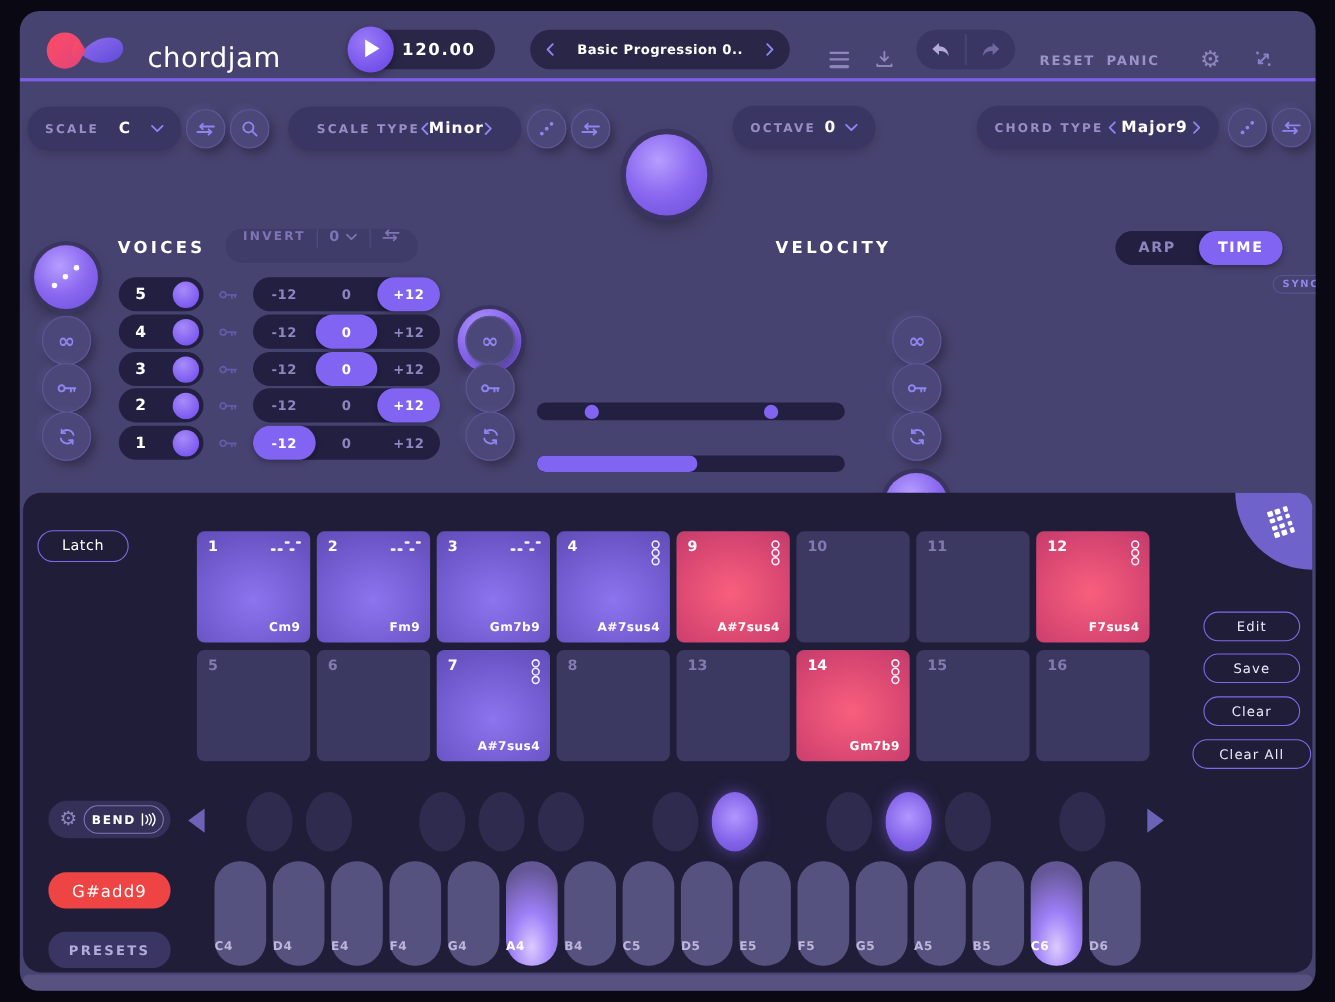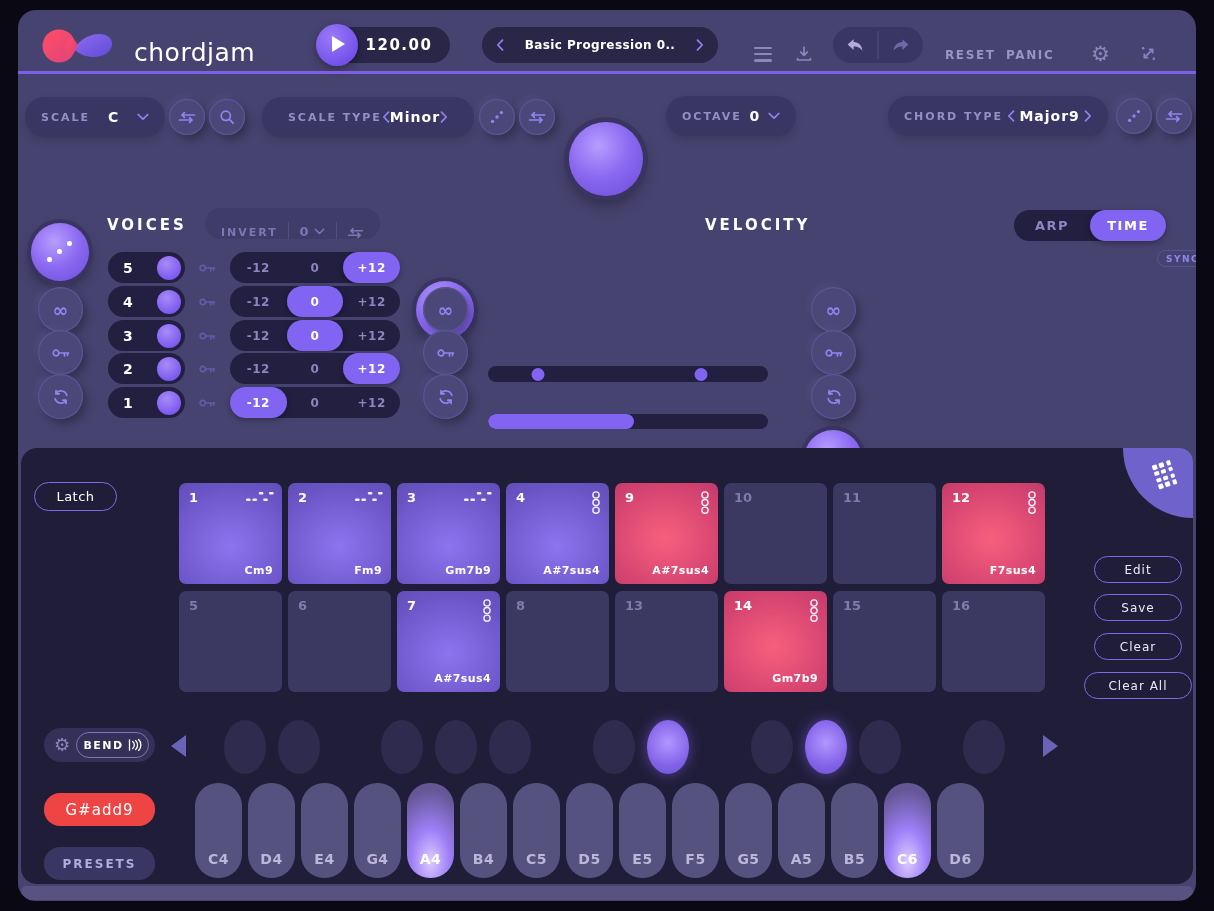--- a/index.html
+++ b/index.html
@@ -42,21 +42,21 @@
   .rbtn { border-radius:50%; background:#4b4778; box-shadow:4px 5px 9px rgba(0,0,0,.28), -3px -3px 7px rgba(170,160,255,.08), inset 0 0 0 1.2px #5b5594; display:flex; align-items:center; justify-content:center; color:#8f85f0; }
   .rbtn.sm { width:36px; height:36px; }
   .knob { border-radius:50%; background:radial-gradient(circle at 40% 32%, #b79dff 0%, #8a68f0 48%, #6a4cd8 100%); box-shadow:0 0 0 5px #393560, 0 8px 16px rgba(0,0,0,.4); }
   .knob.big { left:551px; top:112px; width:74px; height:74px; }
 
   
   .sec-title { color:#fff; font-weight:bold; font-size:15px; letter-spacing:3px; }
   .dice-knob { width:58px; height:58px; border-radius:50%; background:radial-gradient(circle at 40% 32%, #b79dff 0%, #8a68f0 50%, #6d4fdc 100%); box-shadow:0 0 0 4px #393560, 0 7px 14px rgba(0,0,0,.4); position:relative; color:#fff; }
   .dice-knob .d { position:absolute; width:4.5px; height:4.5px; border-radius:50%; background:#fff; }
   .stack-btn { width:45px; height:45px; }
-  .invert-pill { background:#403c69; border-radius:16px; height:31px; display:flex; align-items:flex-end; color:#7d76b5; }
+  .invert-pill { background:#403c69; border-radius:16px; height:31px; display:flex; align-items:flex-start; color:#7d76b5; }
   .invert-pill .vsep { width:1.2px; height:17px; background:#534d82; }
   .vrow-num { background:#221f40; border-radius:16px; height:31px; width:77px; display:flex; align-items:center; justify-content:space-between; padding:0 4px 0 15px; }
   .vrow-num .n { color:#fff; font-weight:bold; font-size:14px; }
   .vcirc { width:24px; height:24px; border-radius:50%; background:radial-gradient(circle at 40% 32%, #a78bf8, #7a58ef 75%); }
   .keyico { color:#635ba8; }
   .seg { background:#221f40; border-radius:16px; height:31px; width:170px; display:flex; }
   .seg .opt { flex:1; display:flex; align-items:center; justify-content:center; color:#8c85bf; font-weight:bold; font-size:12px; letter-spacing:.5px; border-radius:16px; }
   .seg[data-selected="0"] .o0, .seg[data-selected="1"] .o1, .seg[data-selected="2"] .o2 { background:#8165f2; color:#fff; box-shadow:0 2px 6px rgba(0,0,0,.3); }
   .slider { background:#221f40; border-radius:9px; height:16px; position:relative; }
   .slider .dot { position:absolute; top:1.5px; width:13px; height:13px; border-radius:50%; background:#8165f2; transform:translateX(-50%); margin-left:6px; }
@@ -92,21 +92,21 @@
   .bendpill { border:1.5px solid #7d76b5; border-radius:14px; height:26px; flex:1; display:flex; align-items:center; justify-content:center; gap:4px; color:#fff; font-weight:bold; font-size:11px; letter-spacing:1.5px; }
   .navarrow { width:0; height:0; border-top:11px solid transparent; border-bottom:11px solid transparent; }
   .navarrow.left  { border-right:15px solid #6b63b5; }
   .navarrow.right { border-left:15px solid #6b63b5; }
   .chorddisp { left:23px; top:345px; width:111px; height:33px; background:#ef4444; border-radius:16px; display:flex; align-items:center; justify-content:center; color:#fff; font-weight:normal; font-size:15px; letter-spacing:1px; }
   .presets { left:23px; top:387px; width:111px; height:33px; background:#3a3663; border-radius:16px; display:flex; align-items:center; justify-content:center; color:#b3acdb; font-weight:bold; font-size:12px; letter-spacing:2px;margin-top:12px; }
   .bkey { position:absolute; top:272px; width:42px; height:54px; border-radius:50%; background:#2e2b4e; }
   .bkey[data-active="true"] { background:radial-gradient(circle at 50% 42%, #b296ff 0%, #8263e8 62%, #6d52d2 100%); box-shadow:0 0 14px rgba(140,105,255,.5); }
   .wkeys { position:absolute; left:174px; top:335px; display:flex; gap:6px; }
   .wkey { position:relative; width:47px; height:95px; border-radius:23px; background:#56527f; }
-  .wkey .klabel { position:absolute; bottom:11px; width:100%; text-align:center; color:#bcb6da; font-weight:bold; font-size:14px; letter-spacing:.5px; }
+  .wkey .klabel { position:absolute; bottom:11px; width:100%; color:#bcb6da; font-weight:bold; font-size:11px; letter-spacing:.5px; }
   .wkey[data-active="true"] { background:radial-gradient(90% 75% at 50% 82%, #dccbff 0%, #9d7ff7 45%, #655796 100%); }
   .wkey[data-active="true"] .klabel { color:#fff; }
   .bottom-strip { left:3px; right:3px; bottom:1px; height:14px; background:#57527f; border-radius:8px 8px 14px 14px; }
 </style>
 </head>
 <body>
 
 <svg width="0" height="0" style="position:absolute">
   <defs>
     <linearGradient id="lgpink" x1="0" y1="0" x2="1" y2="1">
@@ -647,20 +647,23 @@
         <div class="wkey" data-active="false">
             <span class="klabel">C4</span>
           </div>
         <div class="wkey" data-active="false">
             <span class="klabel">D4</span>
           </div>
         <div class="wkey" data-active="false">
             <span class="klabel">E4</span>
           </div>
         <div class="wkey" data-active="false">
+            <span class="klabel">F4</span>
+          </div>
+        <div class="wkey" data-active="false">
             <span class="klabel">G4</span>
           </div>
         <div class="wkey" data-active="true">
             <span class="klabel">A4</span>
           </div>
         <div class="wkey" data-active="false">
             <span class="klabel">B4</span>
           </div>
         <div class="wkey" data-active="false">
             <span class="klabel">C5</span>

